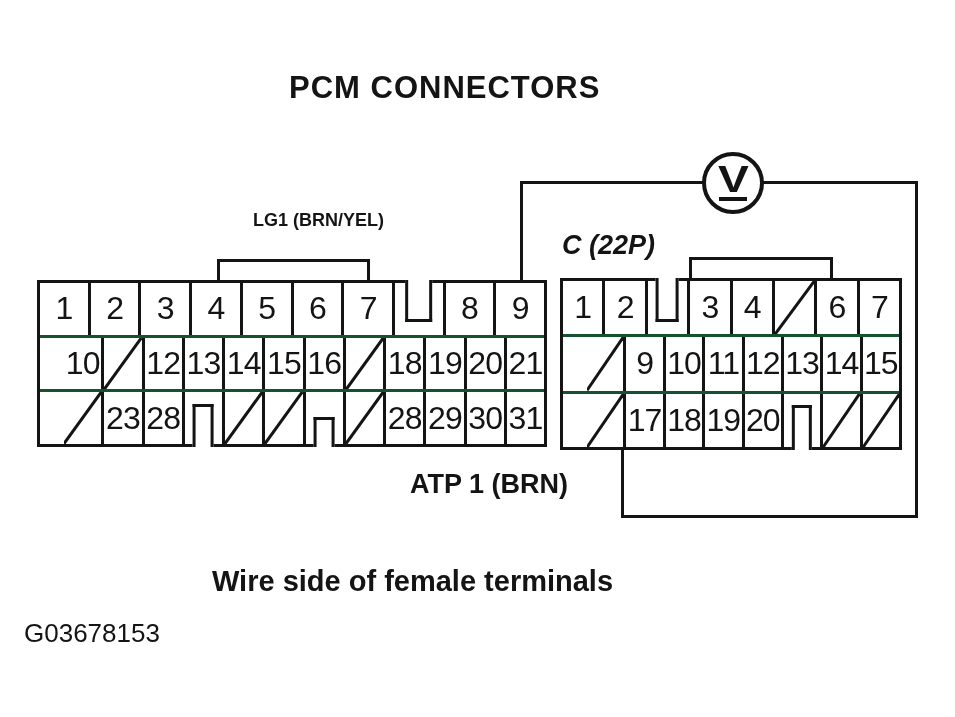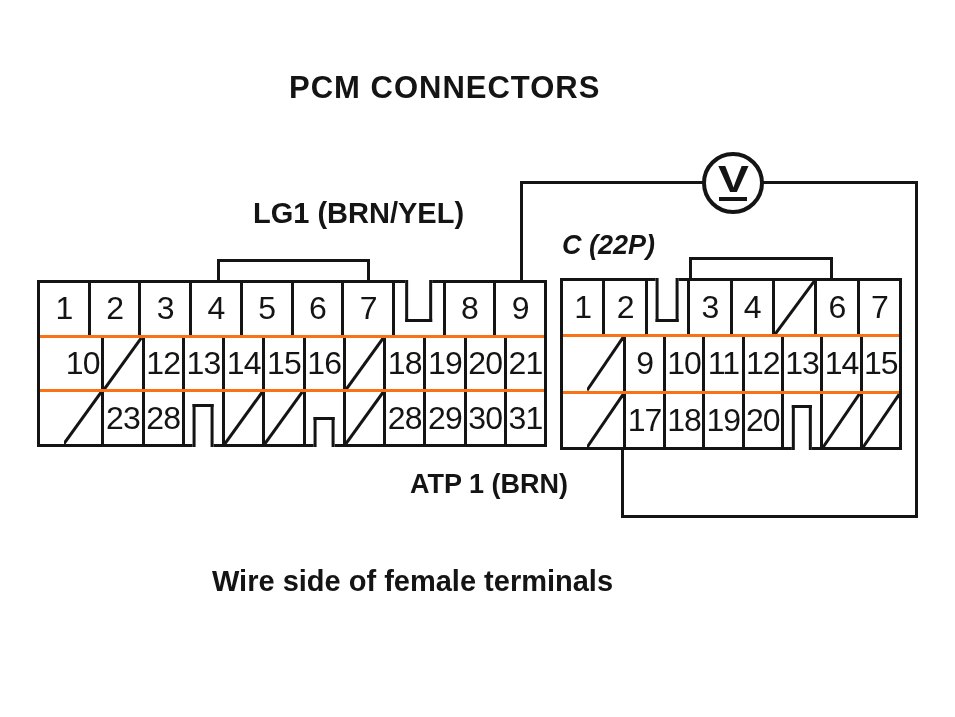--- a/index.html
+++ b/index.html
@@ -2,21 +2,21 @@
 <html><head>
 <meta charset="utf-8">
 <style>
   html,body{margin:0;padding:0;background:#fff;}
   .canvas{
     position:relative;width:955px;height:717px;background:#fff;
     font-family:"Liberation Sans", sans-serif;color:#141414;overflow:hidden;
   }
   .lbl{position:absolute;font-weight:bold;white-space:nowrap;letter-spacing:0px;}
   .title{left:289px;top:70px;font-size:31px;letter-spacing:1px;}
-  .lg1{left:253px;top:197px;font-size:29px;}
+  .lg1{left:253px;top:210px;font-size:18px;}
   .a-label{left:40px;top:234px;font-size:27px;}
   .c-label{left:562px;top:230px;font-size:27px;font-style:italic;}
   .atp1{left:392px;top:469px;font-size:27px;margin-left:18px;}
   .caption{position:absolute;left:212px;top:565px;font-size:29px;font-weight:bold;white-space:nowrap;}
   .figid{position:absolute;left:24px;top:618px;font-size:26px;font-weight:normal;white-space:nowrap;}
 
   .wire{position:absolute;background:#141414;}
   .w-left-h{left:522px;top:181px;width:182px;height:3px;}
   .w-left-v{left:520px;top:181px;width:3px;height:100px;}
   .w-right-h{left:762px;top:181px;width:156px;height:3px;}
@@ -36,21 +36,21 @@
   .bracket-a{left:217px;top:259px;width:153px;height:24px;}
   .bracket-c{left:689px;top:257px;width:144px;height:24px;}
 
   .connector{
     position:absolute;border:3px solid #141414;box-sizing:border-box;background:#fff;
     display:flex;flex-direction:column;
   }
   .connector-a{left:37px;top:280px;width:510px;height:167px;}
   .connector-c{left:560px;top:278px;width:342px;height:172px;}
   .crow{flex:1;display:flex;min-height:0;}
-  .crow + .crow{border-top:3px solid #f97316;padding-left:24px;}
+  .crow + .crow{border-top:3px solid #14532d;padding-left:24px;}
   .cell{
     flex:1;position:relative;display:flex;align-items:center;justify-content:center;
     font-size:32px;letter-spacing:-1px;box-sizing:border-box;min-width:0;
   }
   .cell + .cell{border-left:3px solid #141414;}
   .cell.blocked svg{position:absolute;left:0;top:0;width:100%;height:100%;display:block;}
   .notch-slot{
     position:absolute;top:-3px;left:50%;transform:translateX(-50%);
     width:58%;height:82%;background:#fff;box-sizing:border-box;
     border:3px solid #141414;border-top:none;
@@ -65,20 +65,21 @@
 </head>
 <body>
 
 <div class="canvas">
 
   <div class="lbl title">PCM CONNECTORS</div>
   <div class="lbl lg1">LG1 (BRN/YEL)</div>
   <div class="lbl c-label">C (22P)</div>
   <div class="lbl atp1">ATP 1 (BRN)</div>
   <div class="caption">Wire side of female terminals</div>
+  <div class="figid">G03678153</div>
 
   <div class="bracket bracket-a"></div>
   <div class="bracket bracket-c"></div>
 
   <div class="wire w-left-h"></div>
   <div class="wire w-left-v"></div>
   <div class="wire w-right-h"></div>
   <div class="wire w-right-v"></div>
   <div class="wire w-bottom-h"></div>
   <div class="wire w-c17-v"></div>

